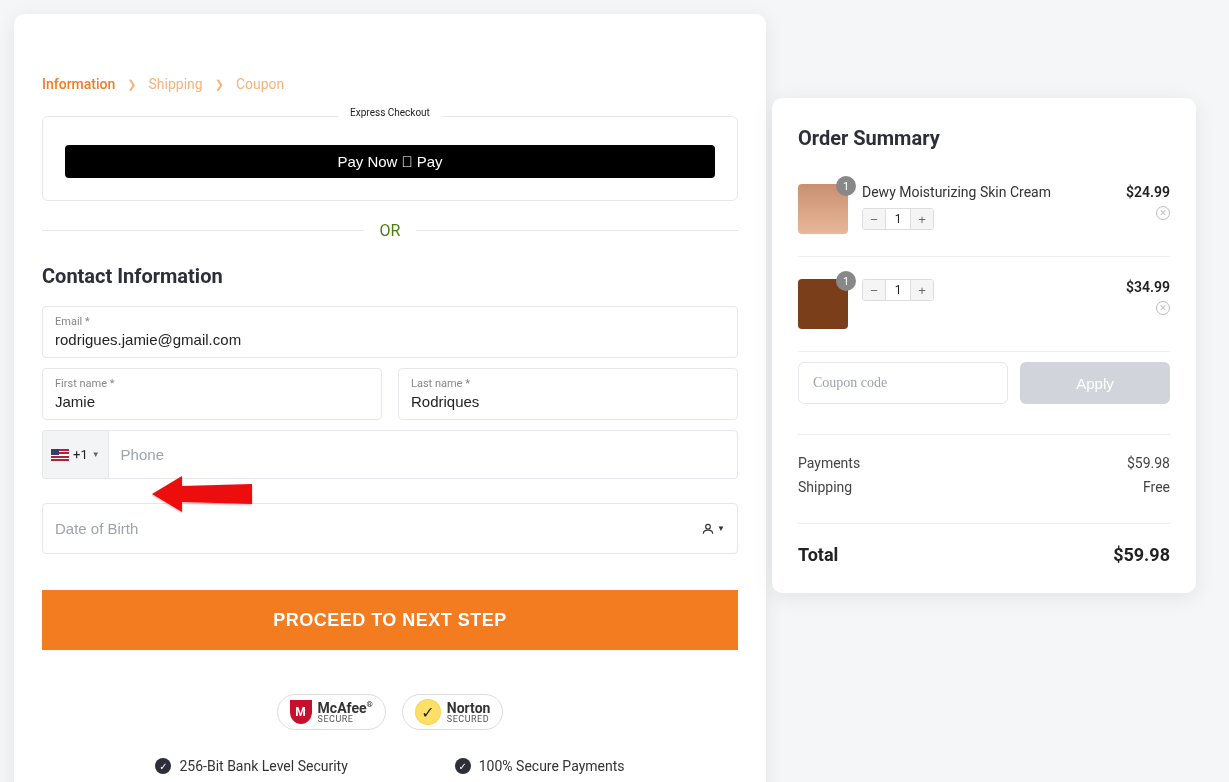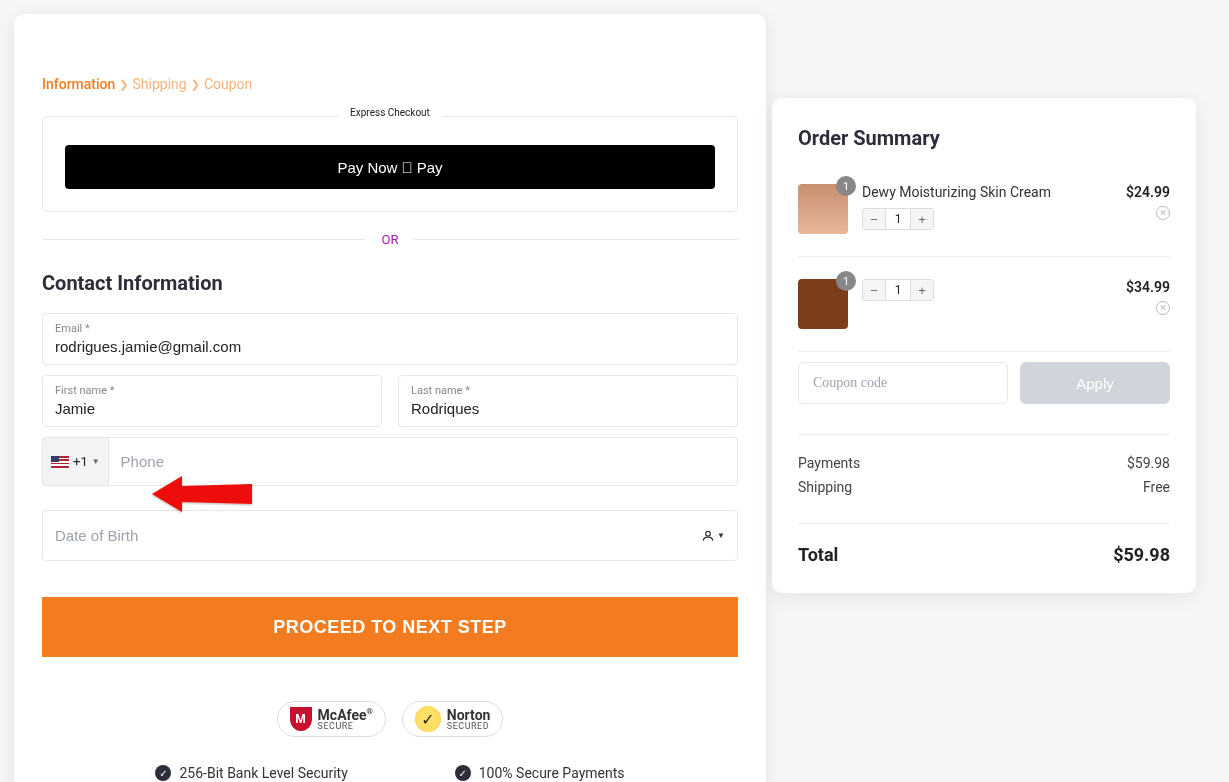--- a/index.html
+++ b/index.html
@@ -19,21 +19,21 @@
     width: 752px;
     background: #fff;
     border-radius: 10px;
     box-shadow: 0 4px 20px rgba(0,0,0,0.08);
     padding: 28px;
   }
   .breadcrumb {
     font-size: 14px;
     display: flex;
     align-items: center;
-    gap: 4px;
+    gap: 12px;
     margin-top: 34px;
     margin-bottom: 24px;
   }
   .breadcrumb .step { color: #f7b27a; }
   .breadcrumb .step.active { color: #f47c20; font-weight: 500; }
   .breadcrumb .chev { color: #f7b27a; font-size: 11px; }
   .express-box {
     border: 1px solid #e5e7eb;
     border-radius: 6px;
     position: relative;
@@ -48,36 +48,36 @@
     background: #fff;
     padding: 0 12px;
     font-size: 10px;
   }
   .paynow-btn {
     width: 100%;
     background: #000;
     color: #fff;
     border: none;
     border-radius: 4px;
-    height: 44px;
+    height: 33px;
     font-size: 15px;
     display: flex;
     align-items: center;
     justify-content: center;
     gap: 4px;
     cursor: pointer;
   }
   .or-divider {
     display: flex;
     align-items: center;
     gap: 16px;
     margin: 16px 0 24px 0;
   }
   .or-divider .line { flex: 1; height: 1px; background: #e5e7eb; }
-  .or-divider .text { font-size: 13px; color: #a21caf; }
+  .or-divider .text { font-size: 16px; color: #4d7c0f; }
   h2.section-title {
     font-size: 20px;
     font-weight: 700;
     color: #2c2e3a;
     margin-bottom: 18px;
   }
   .field {
     border: 1px solid #e5e7eb;
     border-radius: 4px;
     padding: 8px 12px;

